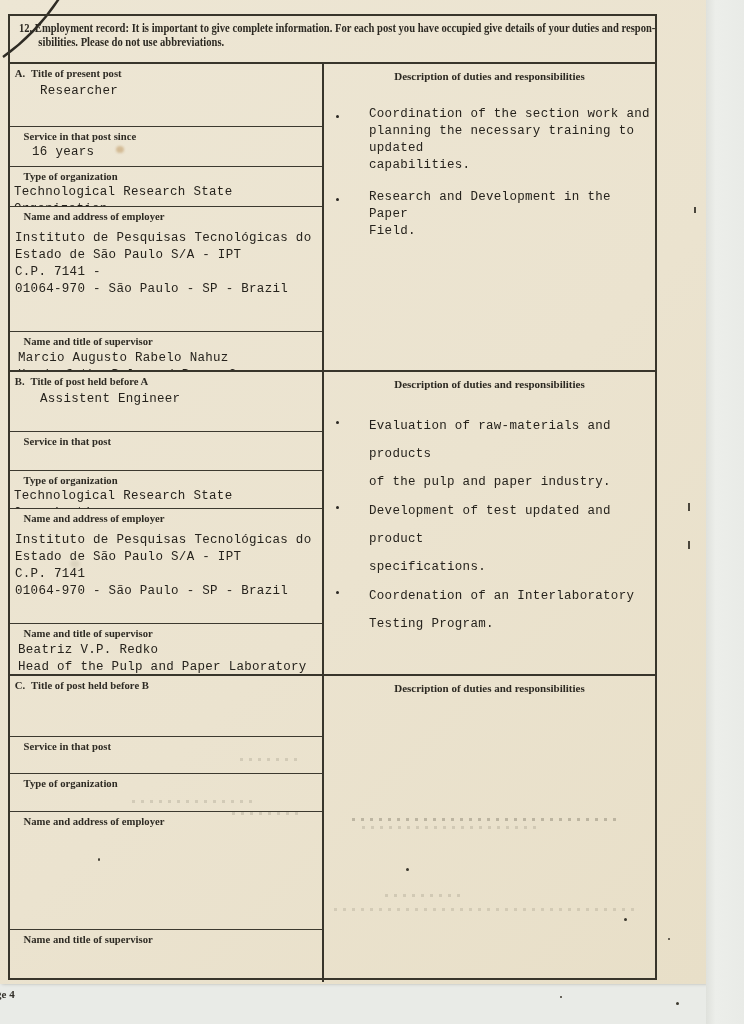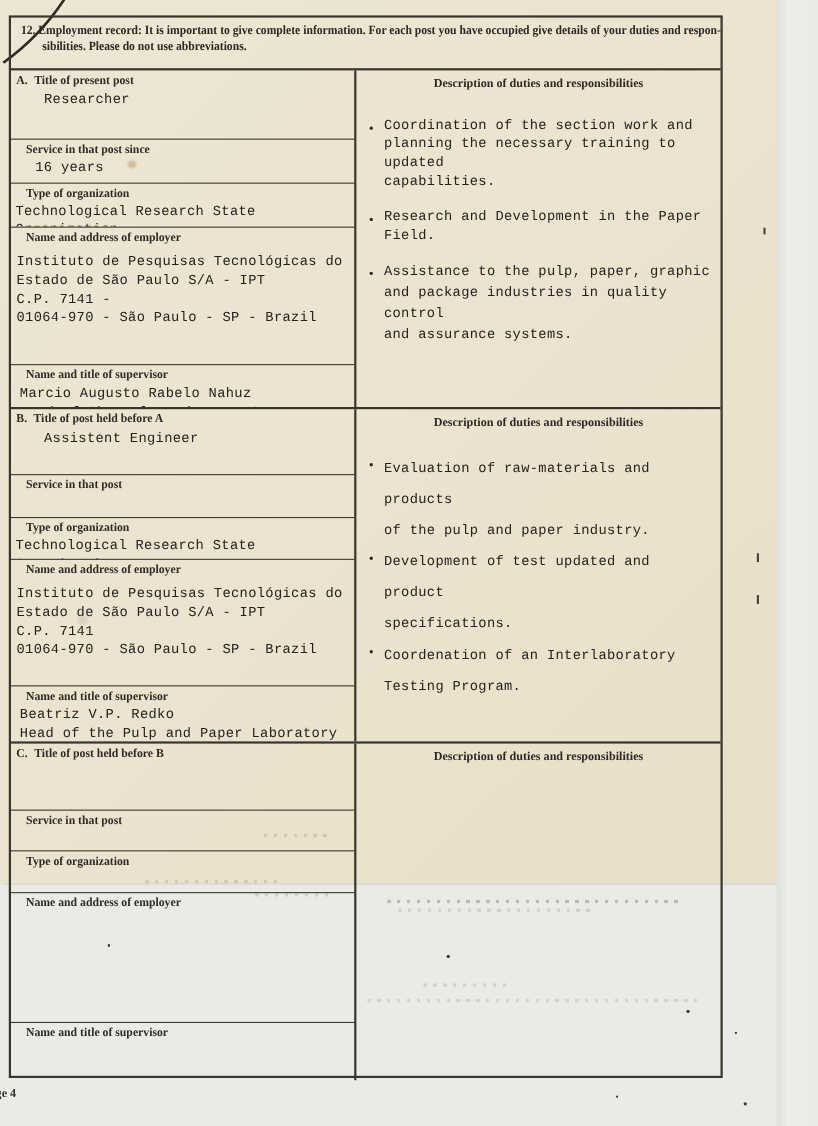--- a/index.html
+++ b/index.html
@@ -2,21 +2,21 @@
 <html><head>
 <meta charset="utf-8">
 <style>
   html,body{margin:0;padding:0;}
   body{
     width:744px;height:1024px;position:relative;overflow:hidden;
     background:#e9ebe7;
     font-family:"Liberation Serif",serif;
   }
   .paper{
-    position:absolute;left:0;top:0;width:706px;height:803px;
+    position:absolute;left:0;top:0;width:706px;height:984px;
     background:linear-gradient(135deg,#ede6d4 0%,#ebe3cf 55%,#e8dfc8 100%);
     box-shadow:2px 0 3px rgba(120,120,110,.45);
   }
   .scan-strip{
     position:absolute;left:706px;top:0;width:38px;height:1024px;
     background:linear-gradient(90deg,#dfe1dc 0%,#eceeea 25%,#e9ebe7 100%);
   }
   .formbox{
     position:absolute;left:8px;top:14px;width:649px;height:966px;
     box-sizing:border-box;border:2.3px solid #38352b;
@@ -58,21 +58,21 @@
   .fromto .lbl{padding:0;transform:none;}
   .fromto .f-from{margin-left:14px;margin-top:22px;}
   .fromto .v-from{margin-left:21px;min-width:40px;}
   .fromto .f-to{margin-left:64px;}
   .fromto .v-to{margin-left:24px;min-width:40px;}
   .duties-header{
     text-align:center;font-size:11px;font-weight:600;color:#2c2922;
     padding-top:6px;
   }
   .duties{padding:0 2px 0 12px;}
-  .duty{display:flex;margin-bottom:15px;}
+  .duty{display:flex;margin-bottom:15px;gap:20px;}
   .duty .dot{
     flex:none;width:3px;height:3px;border-radius:50%;
     background:#2a2722;margin:9px 10px 0 0;
   }
   .sec-a .duties{padding-top:24px;}
   .sec-a .duty{line-height:17px;}
   .sec-a .duty.gap3 .typed-duty{line-height:19px;}
   .sec-b .duties{padding-top:22px;}
   .sec-b .duty{line-height:28px;margin-bottom:1px;}
   .typed-duty{
@@ -142,26 +142,20 @@
           <div class="duty">
               <span class="dot"></span>
               <span class="typed-duty">Coordination of the section work and
 planning the necessary training to updated
 capabilities.</span>
             </div>
           <div class="duty">
               <span class="dot"></span>
               <span class="typed-duty">Research and Development in the Paper
 Field.</span>
-            </div>
-          <div class="duty gap3">
-              <span class="dot"></span>
-              <span class="typed-duty">Assistance to the pulp, paper, graphic
-and package industries in quality control
-and assurance systems.</span>
             </div>
         </div>
       </div>
     </div>
 
     <div class="section sec-b bordered">
       <div class="leftcol">
         <div class="row" style="height:60px;">
           <div class="lbl sec-title"><span class="letter">B.</span><span>Title of post held before A</span></div>
           <div class="typed title-val">Assistent Engineer</div>

